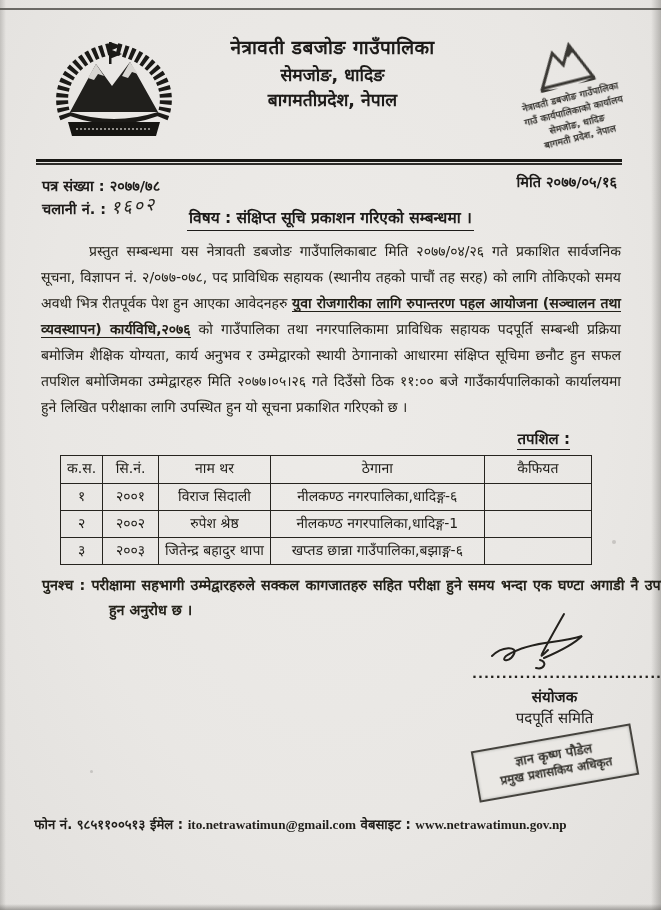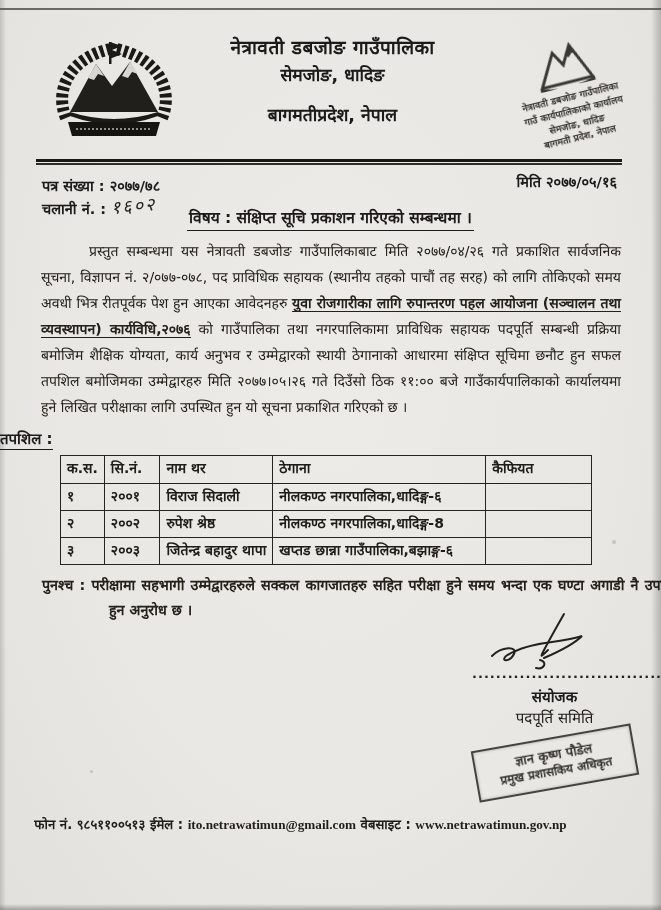--- a/index.html
+++ b/index.html
@@ -21,21 +21,21 @@
   .scan-right{position:absolute;top:0;right:0;width:10px;height:910px;background:linear-gradient(to left,rgba(90,88,84,.35),rgba(90,88,84,0));}
   .scan-bottom{position:absolute;bottom:0;left:0;width:661px;height:6px;background:linear-gradient(to top,rgba(80,78,74,.45),rgba(80,78,74,0));}
   .scan-left{position:absolute;top:0;left:0;width:6px;height:910px;background:linear-gradient(to right,rgba(90,88,84,.25),rgba(90,88,84,0));}
 
   
   .emblem{position:absolute;left:50px;top:40px;width:128px;height:108px;}
   .head-center{position:absolute;left:150px;top:36px;width:365px;text-align:center;line-height:1.25;}
   .head-muni{font-size:19px;font-weight:bold;letter-spacing:.5px;}
   .head-office{font-size:28px;font-weight:bold;margin-top:4px;letter-spacing:.5px;}
   .head-place{font-size:17.5px;font-weight:bold;margin-top:5px;}
-  .head-prov{font-size:17.5px;font-weight:bold;margin-top:18px;}
+  .head-prov{font-size:17.5px;font-weight:bold;margin-top:3px;}
 
   .stamp-tr{
     position:absolute;left:502px;top:38px;width:140px;height:132px;
     transform:rotate(-14deg);
     text-align:center;color:#35332f;
     filter:blur(.3px);
   }
   .stamp-tr .stamp-line{font-size:9.5px;font-weight:bold;line-height:1.45;white-space:nowrap;}
   .stamp-peak{margin:0 auto;}
 
@@ -59,32 +59,32 @@
   }
 
   
   .body-para{
     position:absolute;left:41px;top:238px;width:580px;
     font-size:14px;line-height:26px;text-align:justify;
     text-indent:48px;color:#232119;
   }
   .body-emph{font-weight:bold;border-bottom:1.6px solid #232119;}
 
-  .tapashil-wrap{position:absolute;left:0;top:428px;width:570px;text-align:left;}
+  .tapashil-wrap{position:absolute;left:0;top:428px;width:570px;text-align:right;}
   .tapashil{display:inline-block;font-size:15px;font-weight:bold;border-bottom:1.6px solid #1d1b19;padding-bottom:1px;}
 
   
   table.list{
     position:absolute;left:60px;top:455px;width:532px;
     border-collapse:collapse;font-size:14px;color:#1f1d18;
   }
   table.list th,table.list td{
     border:1.6px solid #26241f;
-    padding:2px 6px 3px 6px;text-align:left;vertical-align:top;
-    font-weight:bold;white-space:nowrap;
+    padding:2px 6px 3px 6px;text-align:center;vertical-align:top;
+    font-weight:normal;white-space:nowrap;
   }
   table.list th{height:22px;}
   table.list td{height:21px;}
   .c0{width:34px;} .c1{width:56px;} .c2{width:112px;} .c3{width:214px;} .c4{width:108px;}
 
   
   .postscript{
     position:absolute;left:42px;top:573px;width:578px;
     font-size:14.3px;line-height:25px;font-weight:bold;color:#232119;
     padding-left:67px;text-indent:-67px;text-align:justify;
@@ -217,21 +217,21 @@
         <td>१</td>
         <td>२००१</td>
         <td>विराज सिदाली</td>
         <td>नीलकण्ठ नगरपालिका,धादिङ्ग-६</td>
         <td></td>
       </tr>
       <tr>
         <td>२</td>
         <td>२००२</td>
         <td>रुपेश श्रेष्ठ</td>
-        <td>नीलकण्ठ नगरपालिका,धादिङ्ग-8</td>
+        <td>नीलकण्ठ नगरपालिका,धादिङ्ग-1</td>
         <td></td>
       </tr>
       <tr>
         <td>३</td>
         <td>२००३</td>
         <td>जितेन्द्र बहादुर थापा</td>
         <td>खप्तड छान्ना गाउँपालिका,बझाङ्ग-६</td>
         <td></td>
       </tr>
     </tbody>

